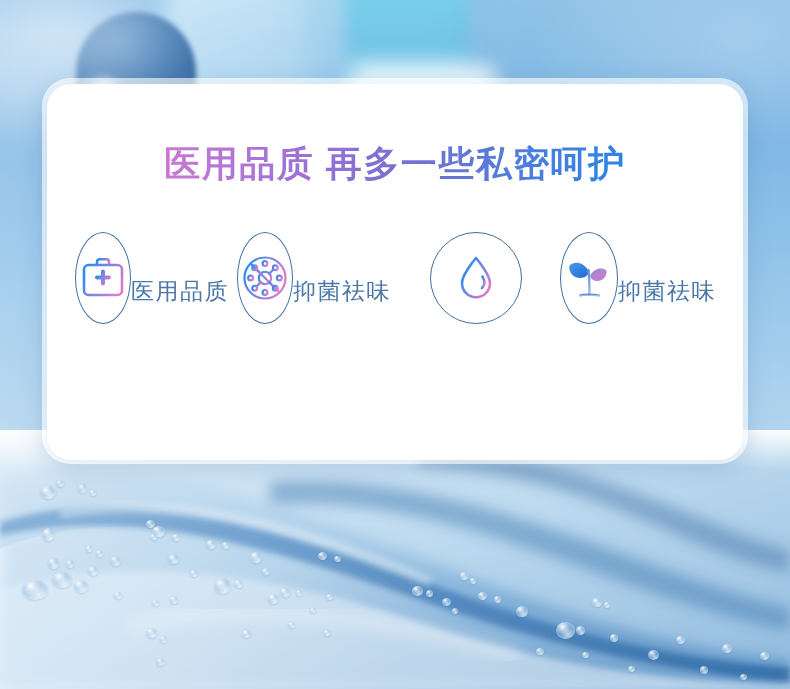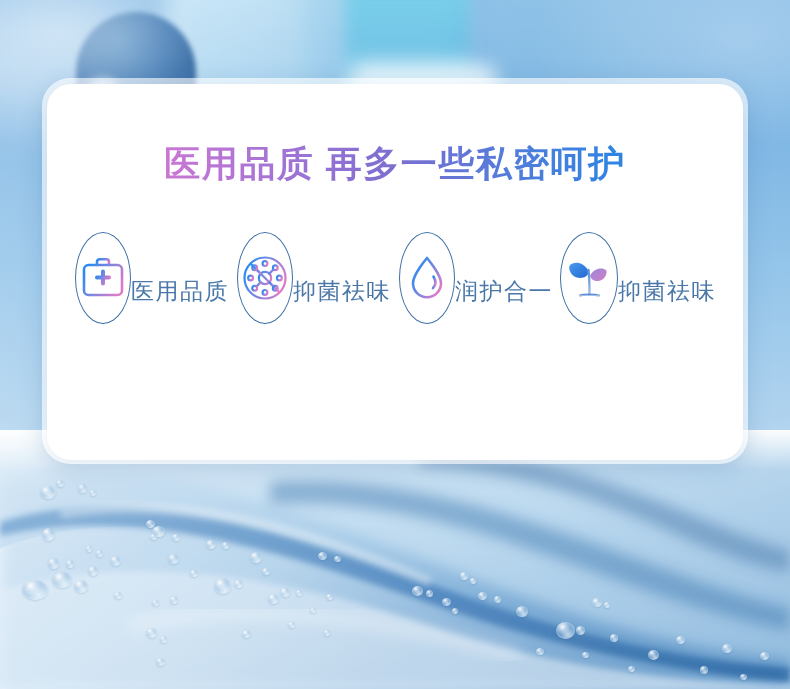--- a/index.html
+++ b/index.html
@@ -434,21 +434,20 @@
                 <stop offset="0.5" stop-color="#7b86e0"></stop>
                 <stop offset="1" stop-color="#e07ac8"></stop>
               </linearGradient>
             </defs>
             <g fill="none" stroke="url(#g3)" stroke-width="2.6" stroke-linecap="round" stroke-linejoin="round">
               <path d="M27,7 C27,7 41,23.5 41,32.2 A14,14 0 0 1 13,32.2 C13,23.5 27,7 27,7 Z"></path>
               <path d="M33.5,25.5 C35.8,29.3 36.2,34 33,37.2"></path>
             </g>
           </svg>
         </div>
-        <div class="feature-label">润护合一</div>
       </div>
 
       <div class="feature">
         <div class="icon-circle">
           <svg width="56" height="56" viewBox="0 0 56 56">
             <defs>
               <linearGradient id="g4a" x1="0" y1="0" x2="1" y2="1">
                 <stop offset="0" stop-color="#4a9aef"></stop>
                 <stop offset="1" stop-color="#2168cf"></stop>
               </linearGradient>

